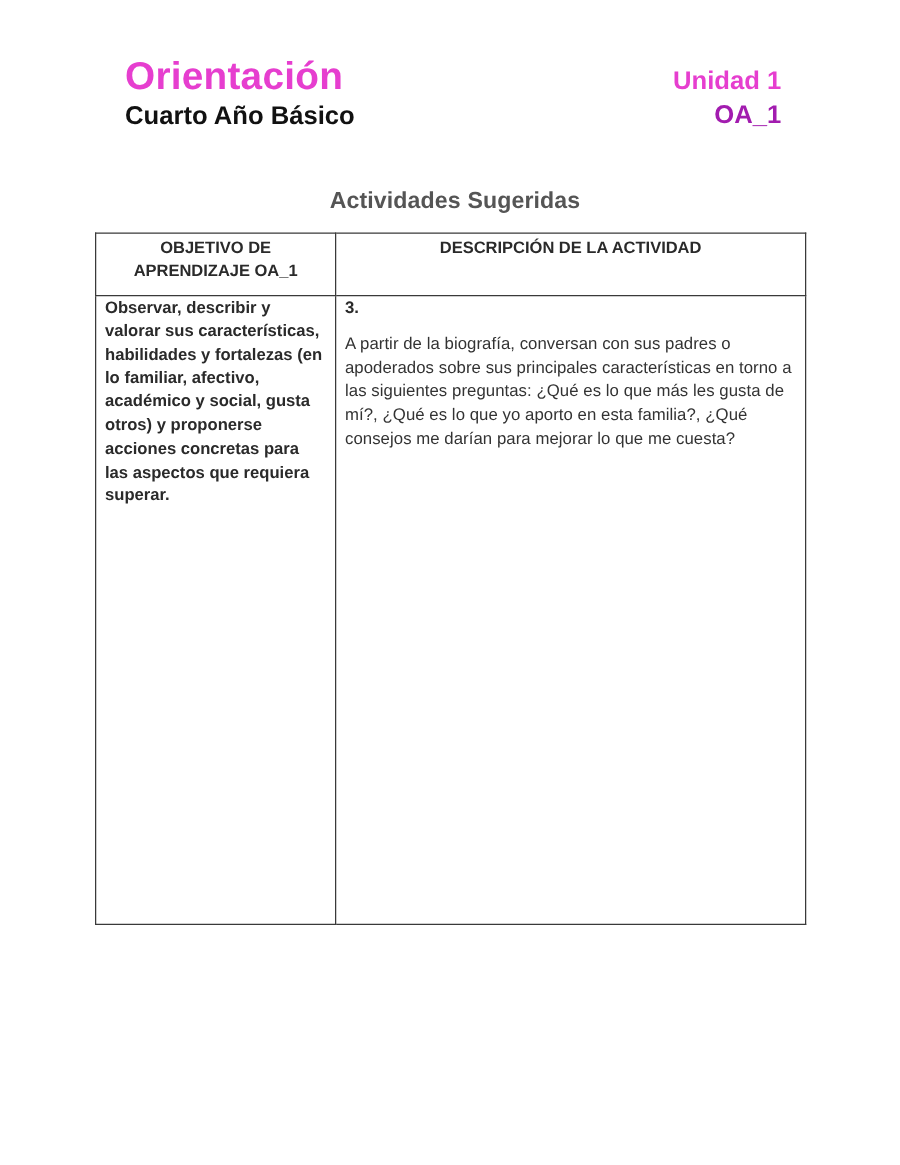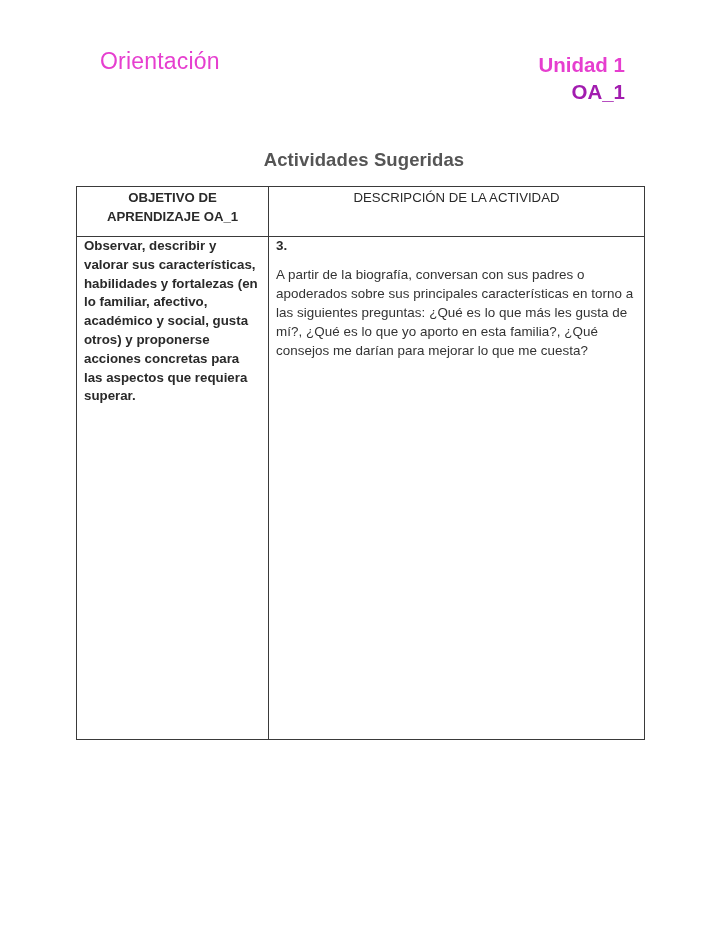--- a/index.html
+++ b/index.html
@@ -14,22 +14,22 @@
       overflow: hidden;
       font-family: "Liberation Sans", sans-serif;
       color: #1a1a1a;
     }
     .header-left {
       position: absolute;
       left: 100px;
       top: 42px;
     }
     .subject {
-      font-size: 23px;
-      font-weight: normal;
+      font-size: 31px;
+      font-weight: bold;
       color: #e63ecf;
       line-height: 38px;
       letter-spacing: 0.2px;
     }
     .grade {
       font-size: 20.5px;
       font-weight: bold;
       color: #111111;
       line-height: 26px;
       margin-top: 0px;
@@ -84,21 +84,21 @@
       text-align: center;
       font-size: 13.2px;
       font-weight: bold;
       color: #2a2a2a;
       line-height: 19px;
       padding: 1px 7px 0 7px !important;
     }
     .th-right {
       text-align: center;
       font-size: 13.2px;
-      font-weight: normal;
+      font-weight: bold;
       color: #2a2a2a;
       line-height: 19px;
       padding: 1px 7px 0 7px !important;
     }
     .td-left {
       font-size: 13.3px;
       font-weight: bold;
       color: #2a2a2a;
       line-height: 18.8px;
       padding: 0 7px !important;
@@ -118,20 +118,21 @@
     .activity-desc {
       margin: 0;
       letter-spacing: 0.05px;
     }
   </style>
 </head>
 <body>
 
 <div class="header-left">
   <div class="subject">Orientación</div>
+  <div class="grade">Cuarto Año Básico</div>
 </div>
 
 <div class="header-right">
   <div class="unit">Unidad 1</div>
   <div class="oa-code">OA_1</div>
 </div>
 
 <div class="section-title">Actividades Sugeridas</div>
 
 <table class="activity-table">

